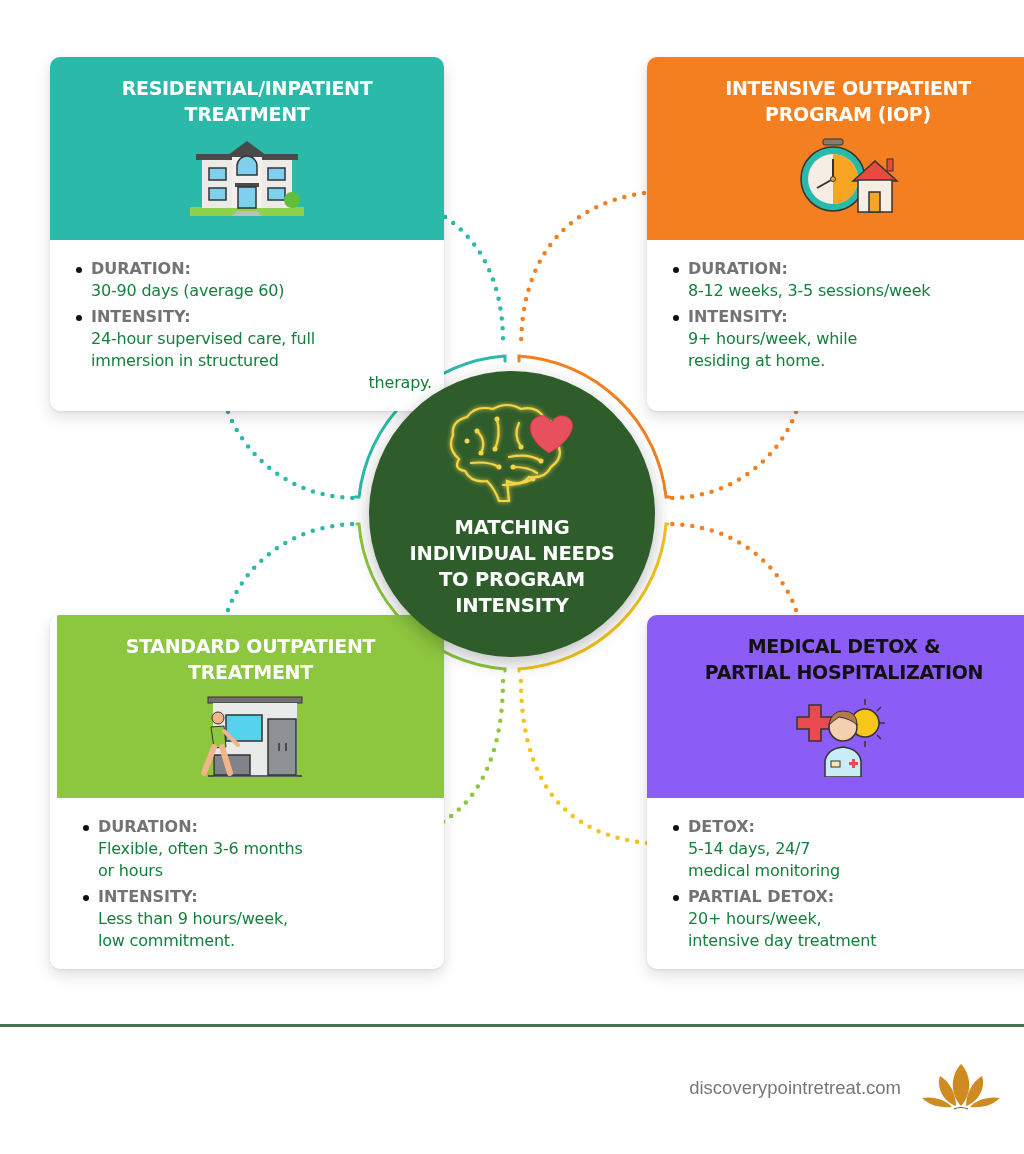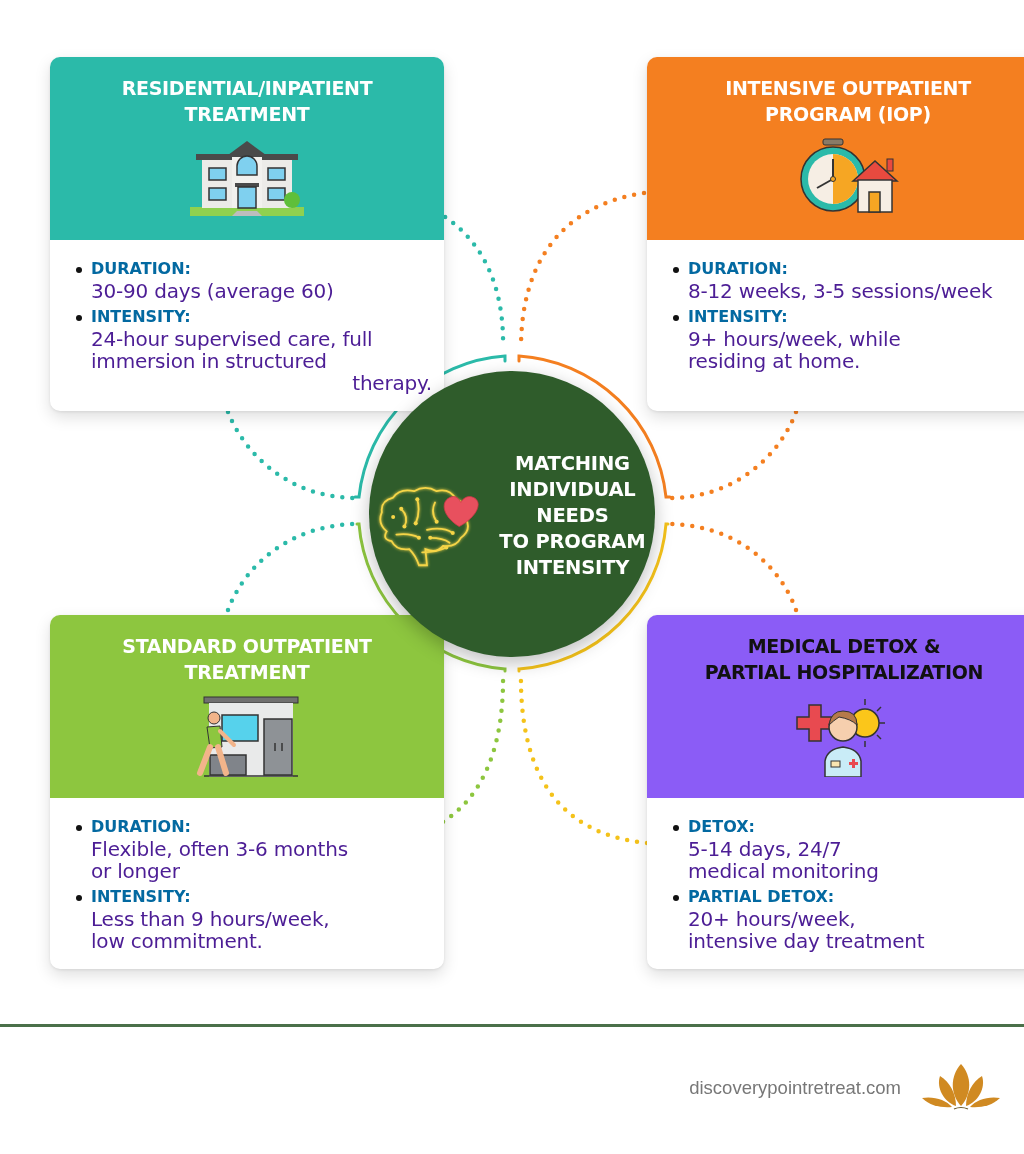--- a/index.html
+++ b/index.html
@@ -21,44 +21,44 @@
     font-family: "DejaVu Sans", sans-serif; font-weight: bold; font-size: 19px;
     line-height: 26px; text-align: center; color: #ffffff; letter-spacing: -0.3px;
     padding: 0 10px;
   }
   .card .title.dark { color: #111111; }
   .card .icon { margin-top: 10px; width: 130px; height: 82px; }
   .card .body { padding: 18px 12px 0 24px; }
   .item { margin-bottom: 4px; }
   .item .label {
     font-family: "DejaVu Sans", sans-serif; font-weight: bold; font-size: 16px;
-    color: #0369a1; line-height: 22px; position: relative; padding-left: 17px;
+    color: #737373; line-height: 22px; position: relative; padding-left: 17px;
   }
   .item .label::before {
     content: ""; position: absolute; left: 2px; top: 9px; width: 6px; height: 6px;
     border-radius: 50%; background: #111;
   }
   .item .value {
-    font-family: "DejaVu Sans", sans-serif; font-size: 20px; color: #4c1d95;
+    font-family: "DejaVu Sans", sans-serif; font-size: 16px; color: #15803d;
     line-height: 22px; padding-left: 17px; letter-spacing: -0.2px;
   }
   #card-tl { left: 50px; top: 57px; }
   #card-tr { left: 647px; top: 57px; }
-  #card-bl { left: 50px; top: 615px; }
+  #card-bl { left: 50px; top: 615px; padding-left: 7px; }
   #card-br { left: 647px; top: 615px; }
   #card-tl .head { background: #2bbaa9; }
   #card-tr .head { background: #f47f20; padding-left: 8px; }
   #card-bl .head { background: #8dc63f; }
   #card-br .head { background: #8b5cf6; }
 
   .center-circle {
     position: absolute; left: 369px; top: 371px; width: 286px; height: 286px;
     border-radius: 50%; background: #2f5c2b;
     box-shadow: 0 6px 18px rgba(0,0,0,0.25);
-    display: flex; align-items: center;
+    display: flex; flex-direction: column; align-items: center;
   }
   .center-circle .brain { margin-top: 30px; width: 150px; height: 110px; }
   .center-circle .ctitle {
     margin-top: 4px; color: #ffffff; font-weight: bold; font-size: 19.5px;
     line-height: 26px; text-align: center; letter-spacing: -0.2px;
   }
 
   .divider { position: absolute; left: 0; top: 1024px; width: 1024px; height: 3px; background: #4a7049; }
 
   .footer-brand { position: absolute; right: 123px; top: 1065px; text-align: right; }
@@ -191,21 +191,21 @@
       <circle cx="32" cy="23" r="6" fill="#f2b48a" stroke="#333" stroke-width="1"></circle>
       <path d="M25 32 L38 31 L40 52 L28 53 Z" fill="#8dc63f" stroke="#333" stroke-width="1"></path>
       <path d="M28 52 L18 78 M36 52 L44 78" stroke="#f2b48a" stroke-width="6" stroke-linecap="round"></path>
       <path d="M38 36 L52 50" stroke="#f2b48a" stroke-width="4" stroke-linecap="round"></path>
     </svg>
   </div>
   <div class="body">
     <div class="item">
       <div class="label">DURATION:</div>
       <div class="value">Flexible, often 3-6 months</div>
-      <div class="value">or longer</div>
+      <div class="value">or hours</div>
     </div>
     <div class="item">
       <div class="label">INTENSITY:</div>
       <div class="value">Less than 9 hours/week,</div>
       <div class="value">low commitment.</div>
     </div>
   </div>
 </div>
 
 <div class="card" id="card-br">

